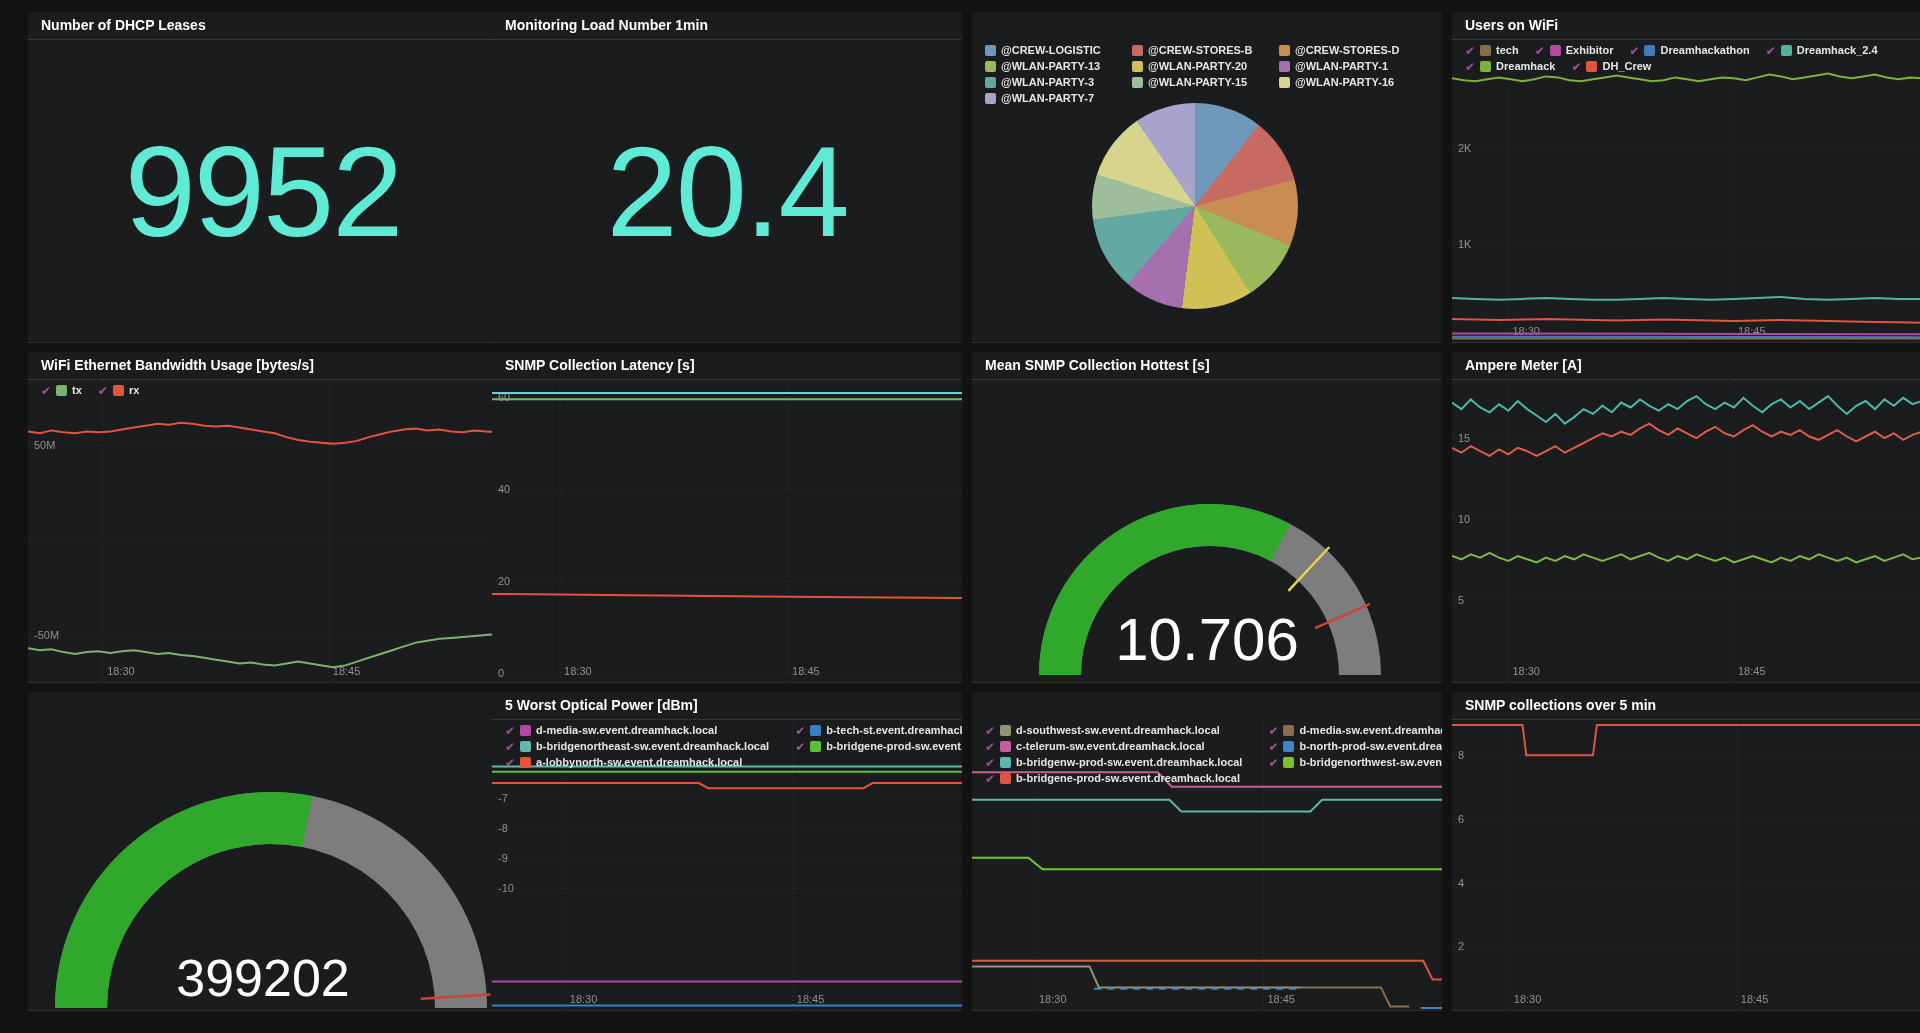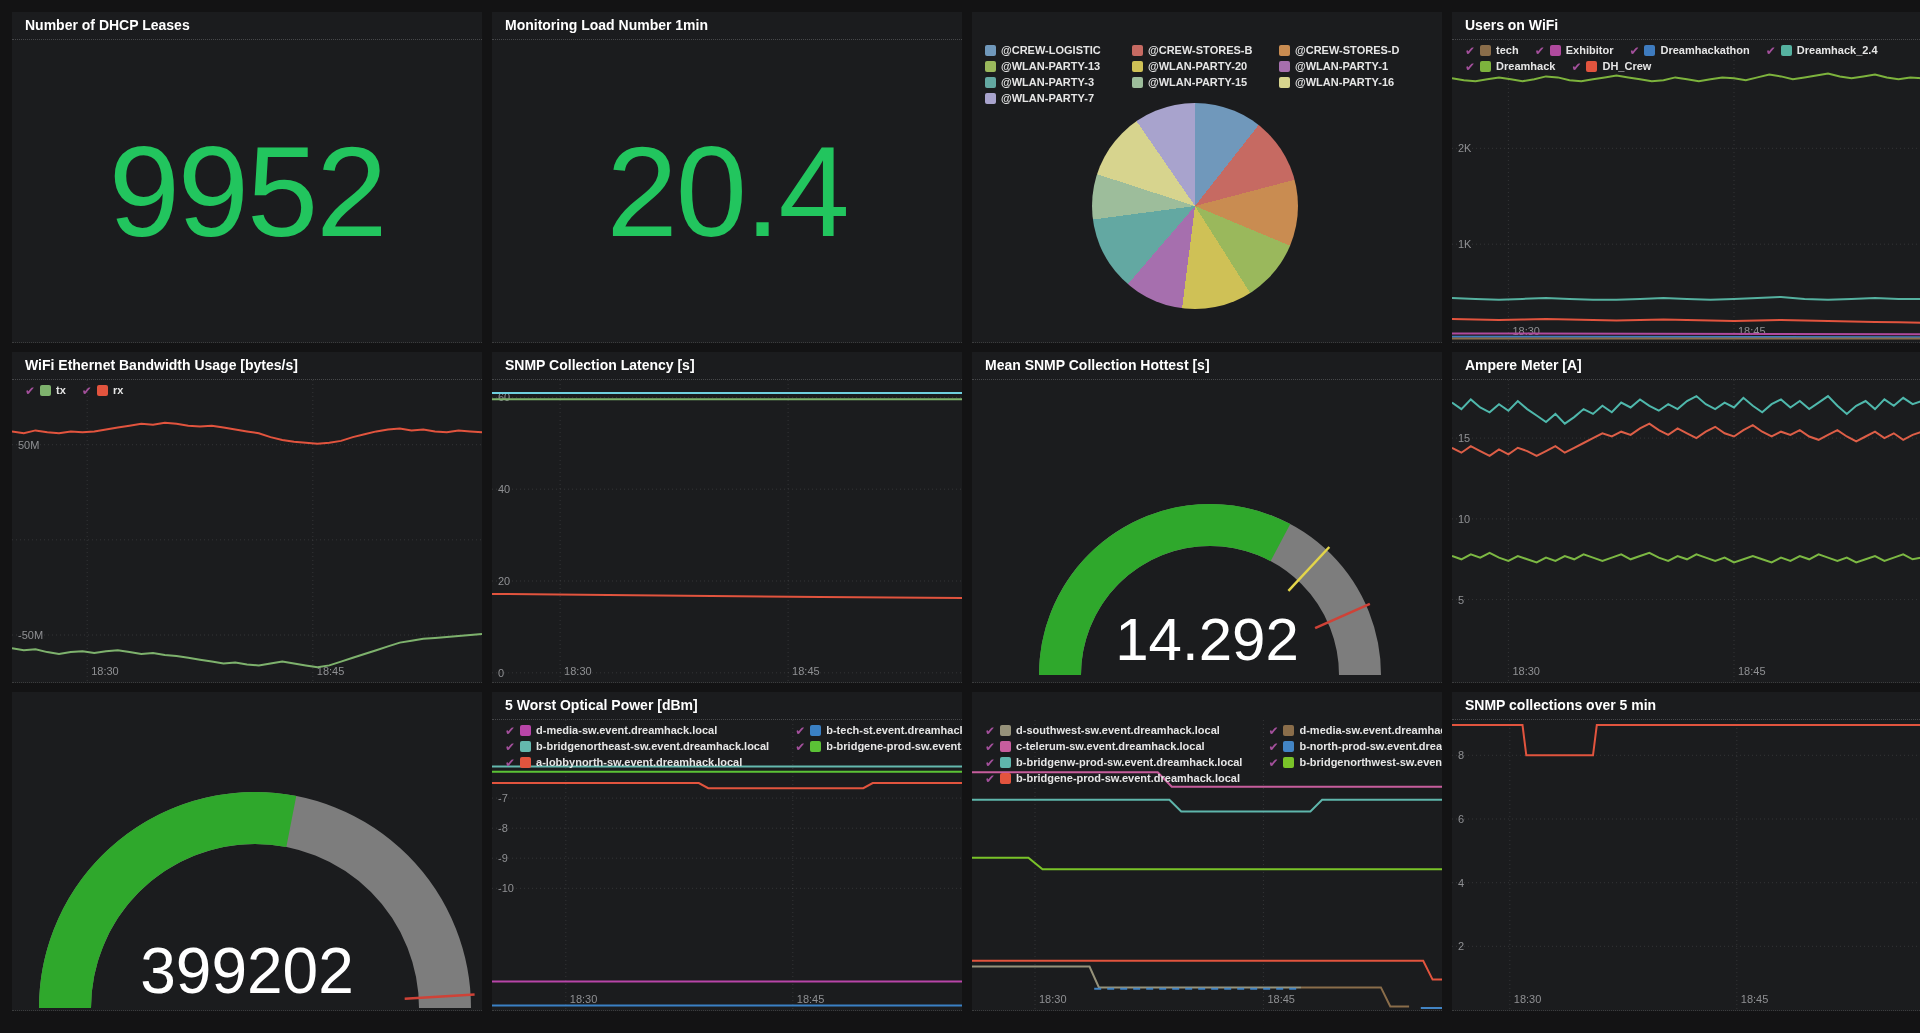--- a/index.html
+++ b/index.html
@@ -1,27 +1,27 @@
 <!DOCTYPE html>
 <html><head>
 <meta charset="utf-8">
 <style>
   html,body{margin:0;padding:0;background:#131314;width:1920px;height:1033px;overflow:hidden;
     font-family:"Liberation Sans",sans-serif;color:#d8d9da;}
   .panel{position:absolute;width:470px;background:#1b1c1e;border-bottom:1px dotted rgba(255,255,255,.14);}
-  .c1{left:12px}.c2{left:492px}.c3{left:972px}.c4{left:1452px}
+  .c1{left:28px}.c2{left:492px}.c3{left:972px}.c4{left:1452px}
   .r1{top:12px;height:330px}.r2{top:352px;height:330px}.r3{top:692px;height:318px}
   .ptitle{height:27px;line-height:27px;padding-left:13px;font-size:14px;font-weight:bold;color:#fff;
     border-bottom:1px dotted rgba(255,255,255,.20);white-space:nowrap;overflow:hidden;}
   .pbody{position:absolute;top:28px;left:0;right:0;bottom:0;overflow:hidden;}
   .bignum{display:flex;align-items:center;justify-content:center;height:100%;
-    font-size:128px;color:#22c55e;letter-spacing:-2px;}
+    font-size:128px;color:#5eead4;letter-spacing:-2px;}
   .gaugeval{position:absolute;left:0;right:0;text-align:center;color:#fff;z-index:3;}
   .gv1{bottom:8px;font-size:60px;}
-  .gv2{bottom:2px;font-size:64px;}
+  .gv2{bottom:2px;font-size:52px;}
   .chart,.chart svg{position:absolute;inset:0;}
   svg{display:block}
   text.tick{fill:#8f9093;font-size:11px;font-family:"Liberation Sans",sans-serif;}
   line.grid{stroke:rgba(255,255,255,.11);stroke-dasharray:1 3;}
   .legend{position:absolute;top:3px;left:13px;right:4px;z-index:4;font-size:11px;font-weight:bold;color:#e6e6e6;line-height:15px;}
   .legend.wrap{display:flex;flex-wrap:wrap;column-gap:16px;row-gap:1px;}
   .legend.grid2{display:grid;grid-template-columns:max-content max-content;column-gap:26px;row-gap:1px;justify-content:start;}
   .legend.grid3{display:grid;grid-template-columns:repeat(3,147px);row-gap:1px;justify-content:start;}
   .litem{display:flex;align-items:center;gap:5px;white-space:nowrap;}
   .lcheck{color:#a4509c;font-size:12px;font-family:"DejaVu Sans",sans-serif;line-height:12px;}
@@ -213,21 +213,21 @@
   <div class="ptitle">Mean SNMP Collection Hottest [s]</div>
   <div class="pbody">
     <div class="chart">
         <svg width="470" height="302">
           <path d="M88.0 295.0 A150 150 0 0 1 388.0 295.0" fill="none" stroke="#7d7d7d" stroke-width="42"></path>
           <path d="M88.0 295.0 A150 150 0 0 1 308.4 162.6" fill="none" stroke="#2fa82c" stroke-width="42"></path>
           <line x1="316.4" y1="210.9" x2="357.3" y2="167.0" stroke="#e3d54a" stroke-width="2.5"></line>
           <line x1="343.1" y1="248.2" x2="397.9" y2="223.8" stroke="#cf4237" stroke-width="2.5"></line>
         </svg>
       </div>
-    <div class="gaugeval gv1">14.292</div>
+    <div class="gaugeval gv1">10.706</div>
   </div>
 </div>
 
 <div class="panel c4 r2">
   <div class="ptitle">Ampere Meter [A]</div>
   <div class="pbody">
     <div class="chart">
         <svg width="470" height="302">
           <line x1="0" y1="58.1" x2="470" y2="58.1" class="grid"></line>
           <text x="6" y="62.1" class="tick">15</text>

